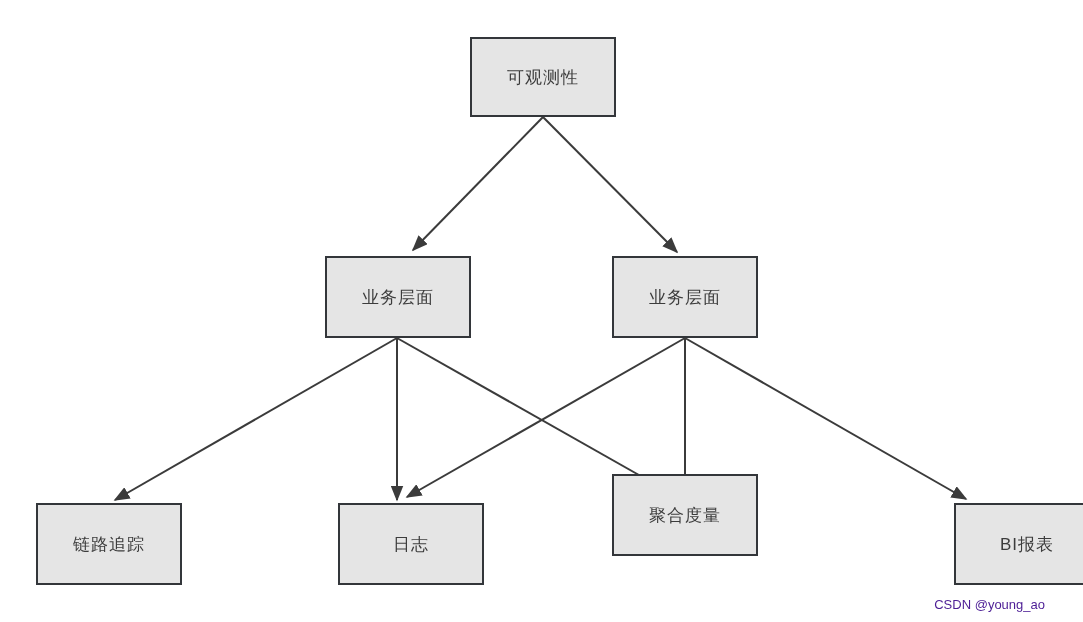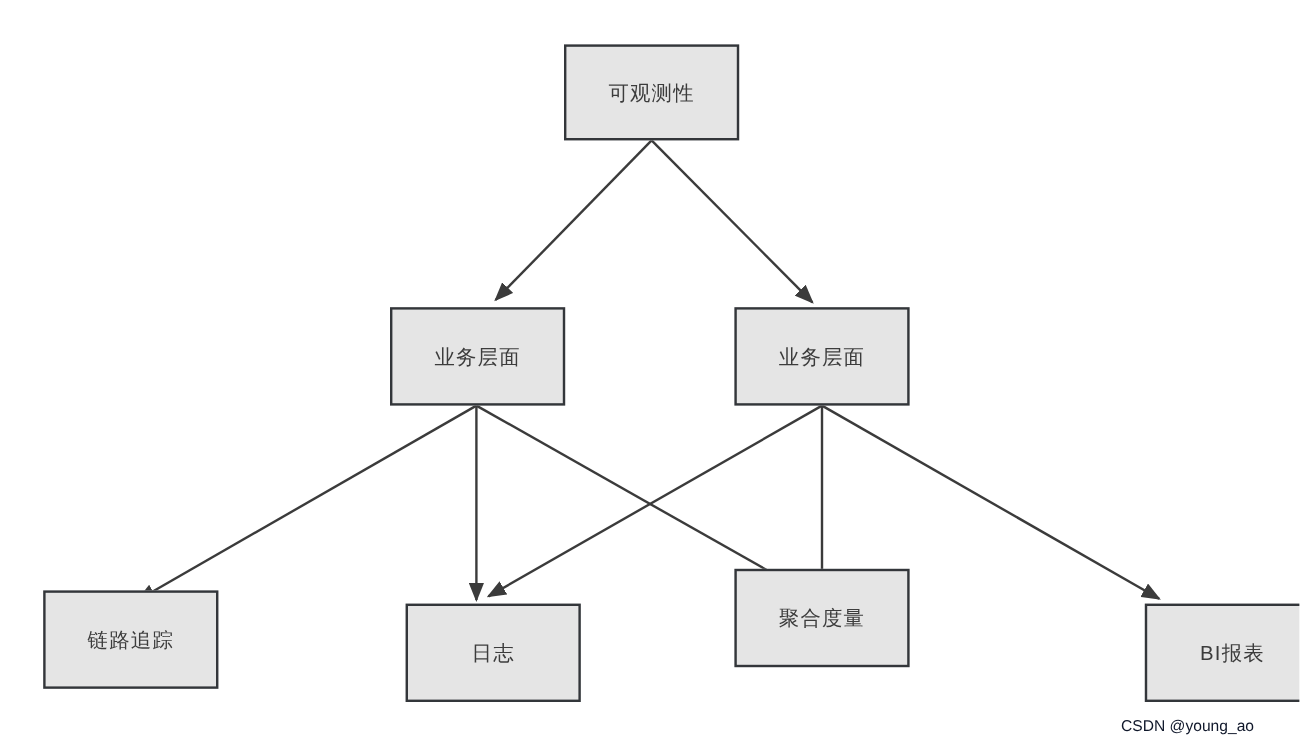--- a/index.html
+++ b/index.html
@@ -33,34 +33,34 @@
     align-items: center;
     justify-content: center;
     font-size: 17px;
     color: #3c3c3c;
     letter-spacing: 1px;
     z-index: 2;
   }
   .node-observability { left: 470px; top: 37px;  height: 80px; }
   .node-app-layer     { left: 325px; top: 256px; }
   .node-business-layer{ left: 612px; top: 256px; }
-  .node-tracing       { left: 36px;  top: 492px; }
+  .node-tracing       { left: 36px;  top: 503px; }
   .node-logs          { left: 338px; top: 503px; }
   .node-metrics       { left: 612px; top: 474px; }
   .node-bi-report     { left: 954px; top: 503px; }
   .edge {
     stroke: #3b3b3b;
     stroke-width: 2;
   }
   .watermark {
     position: absolute;
     top: 597px;
     right: 38px;
     font-size: 13px;
-    color: #0f172a;
+    color: #4c1d95;
     z-index: 3;
   }
 </style>
 </head>
 <body>
 
 <div class="canvas">
 
   <svg class="edges-layer" width="1083" height="622" viewBox="0 0 1083 622" xmlns="http://www.w3.org/2000/svg">
     <defs>

